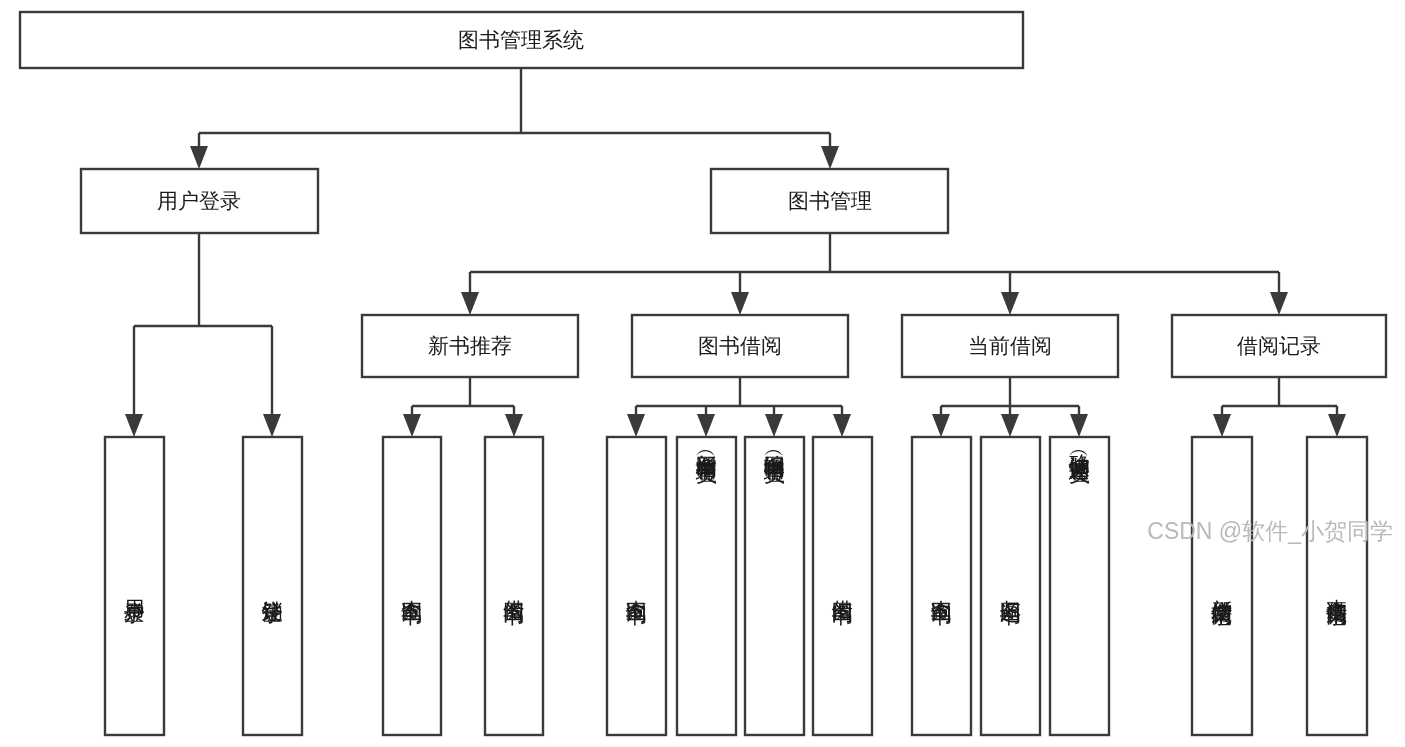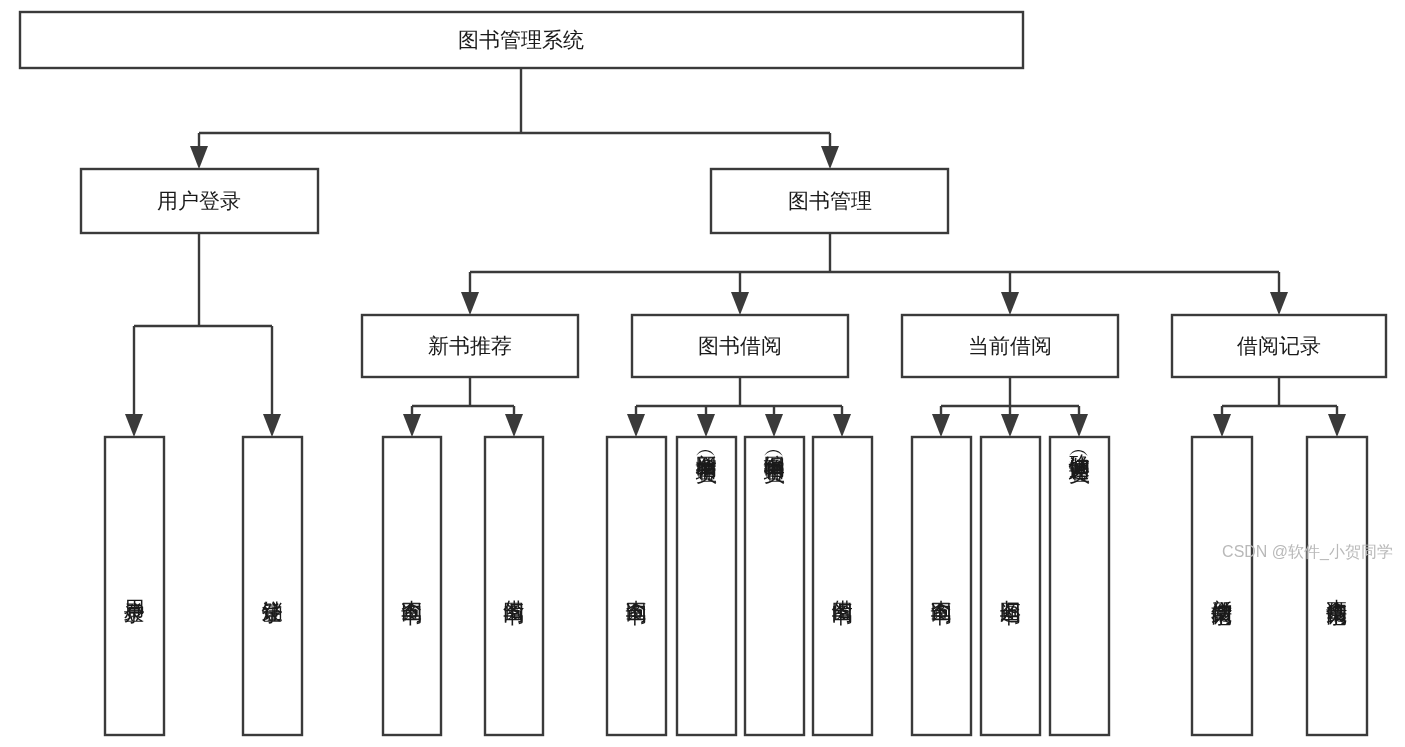--- a/index.html
+++ b/index.html
@@ -67,23 +67,23 @@
     font-size: 21px;
     line-height: 1.12;
     color: #1a1a1a;
     letter-spacing: 1.5px;
     white-space: nowrap;
     text-align: center;
   }
   .watermark {
     position: absolute;
     right: 12px;
-    bottom: 0;
-    font-family: "Liberation Sans", "DejaVu Sans", sans-serif;
-    font-size: 16px;
+    bottom: 16px;
+    font-family: "Liberation Sans", "DejaVu Sans", sans-serif;
+    font-size: 23px;
     color: #b9b9b9;
     white-space: nowrap;
     user-select: none;
     text-align: right;
   }
 </style>
 </head>
 <body>
 
 <div id="diagram-root">

